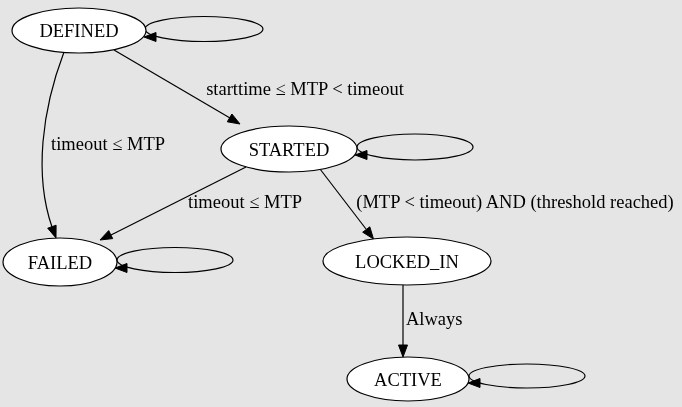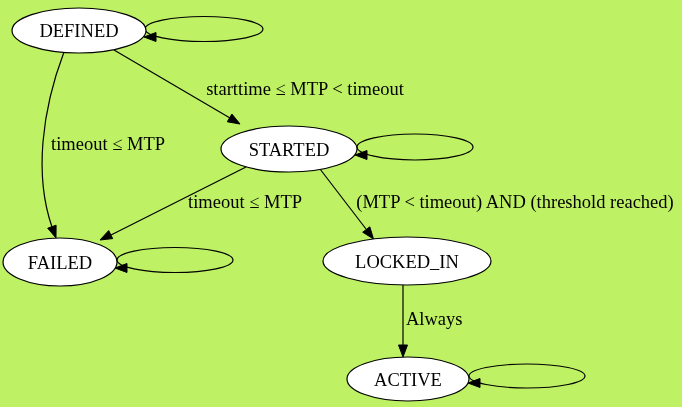--- a/index.html
+++ b/index.html
@@ -4,21 +4,21 @@
 <style>
   html, body {
     margin: 0;
     padding: 0;
     background: #ffffff;
   }
   .canvas {
     position: relative;
     width: 682px;
     height: 407px;
-    background: #bef264;
+    background: #e5e5e5;
     overflow: hidden;
   }
   svg text {
     font-family: "Liberation Serif", "DejaVu Serif", serif;
     font-size: 18.5px;
     fill: #000000;
   }
   .node-shape {
     fill: #ffffff;
     stroke: #000000;

